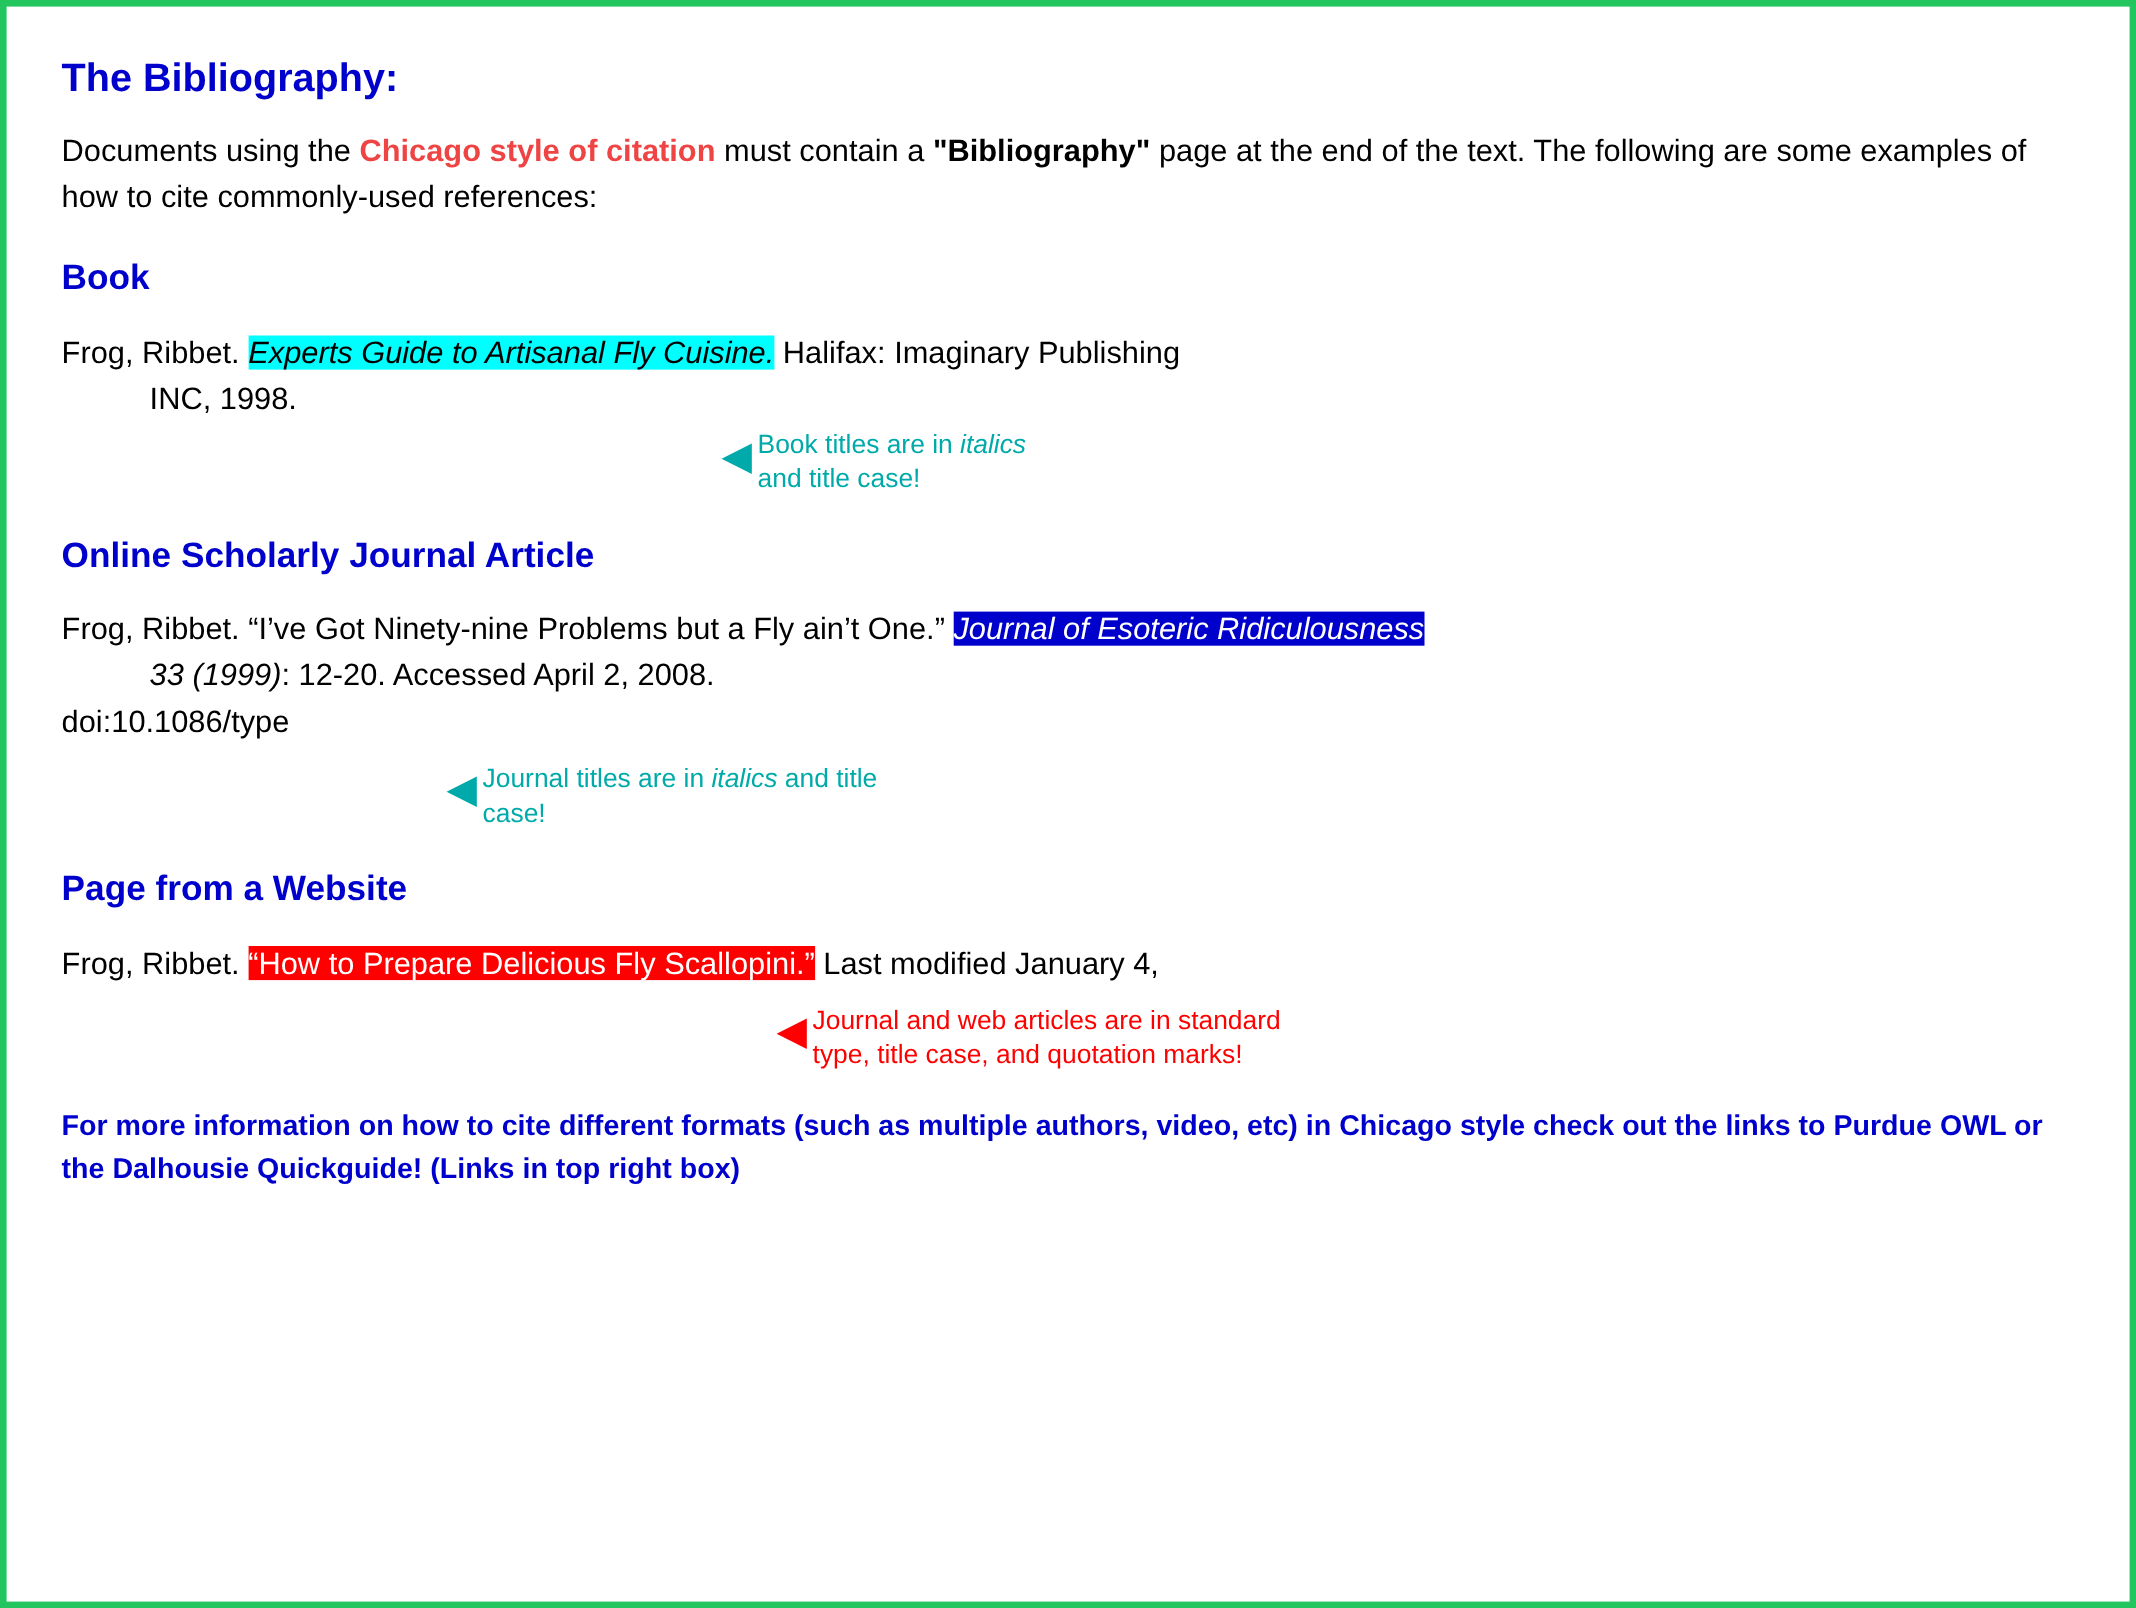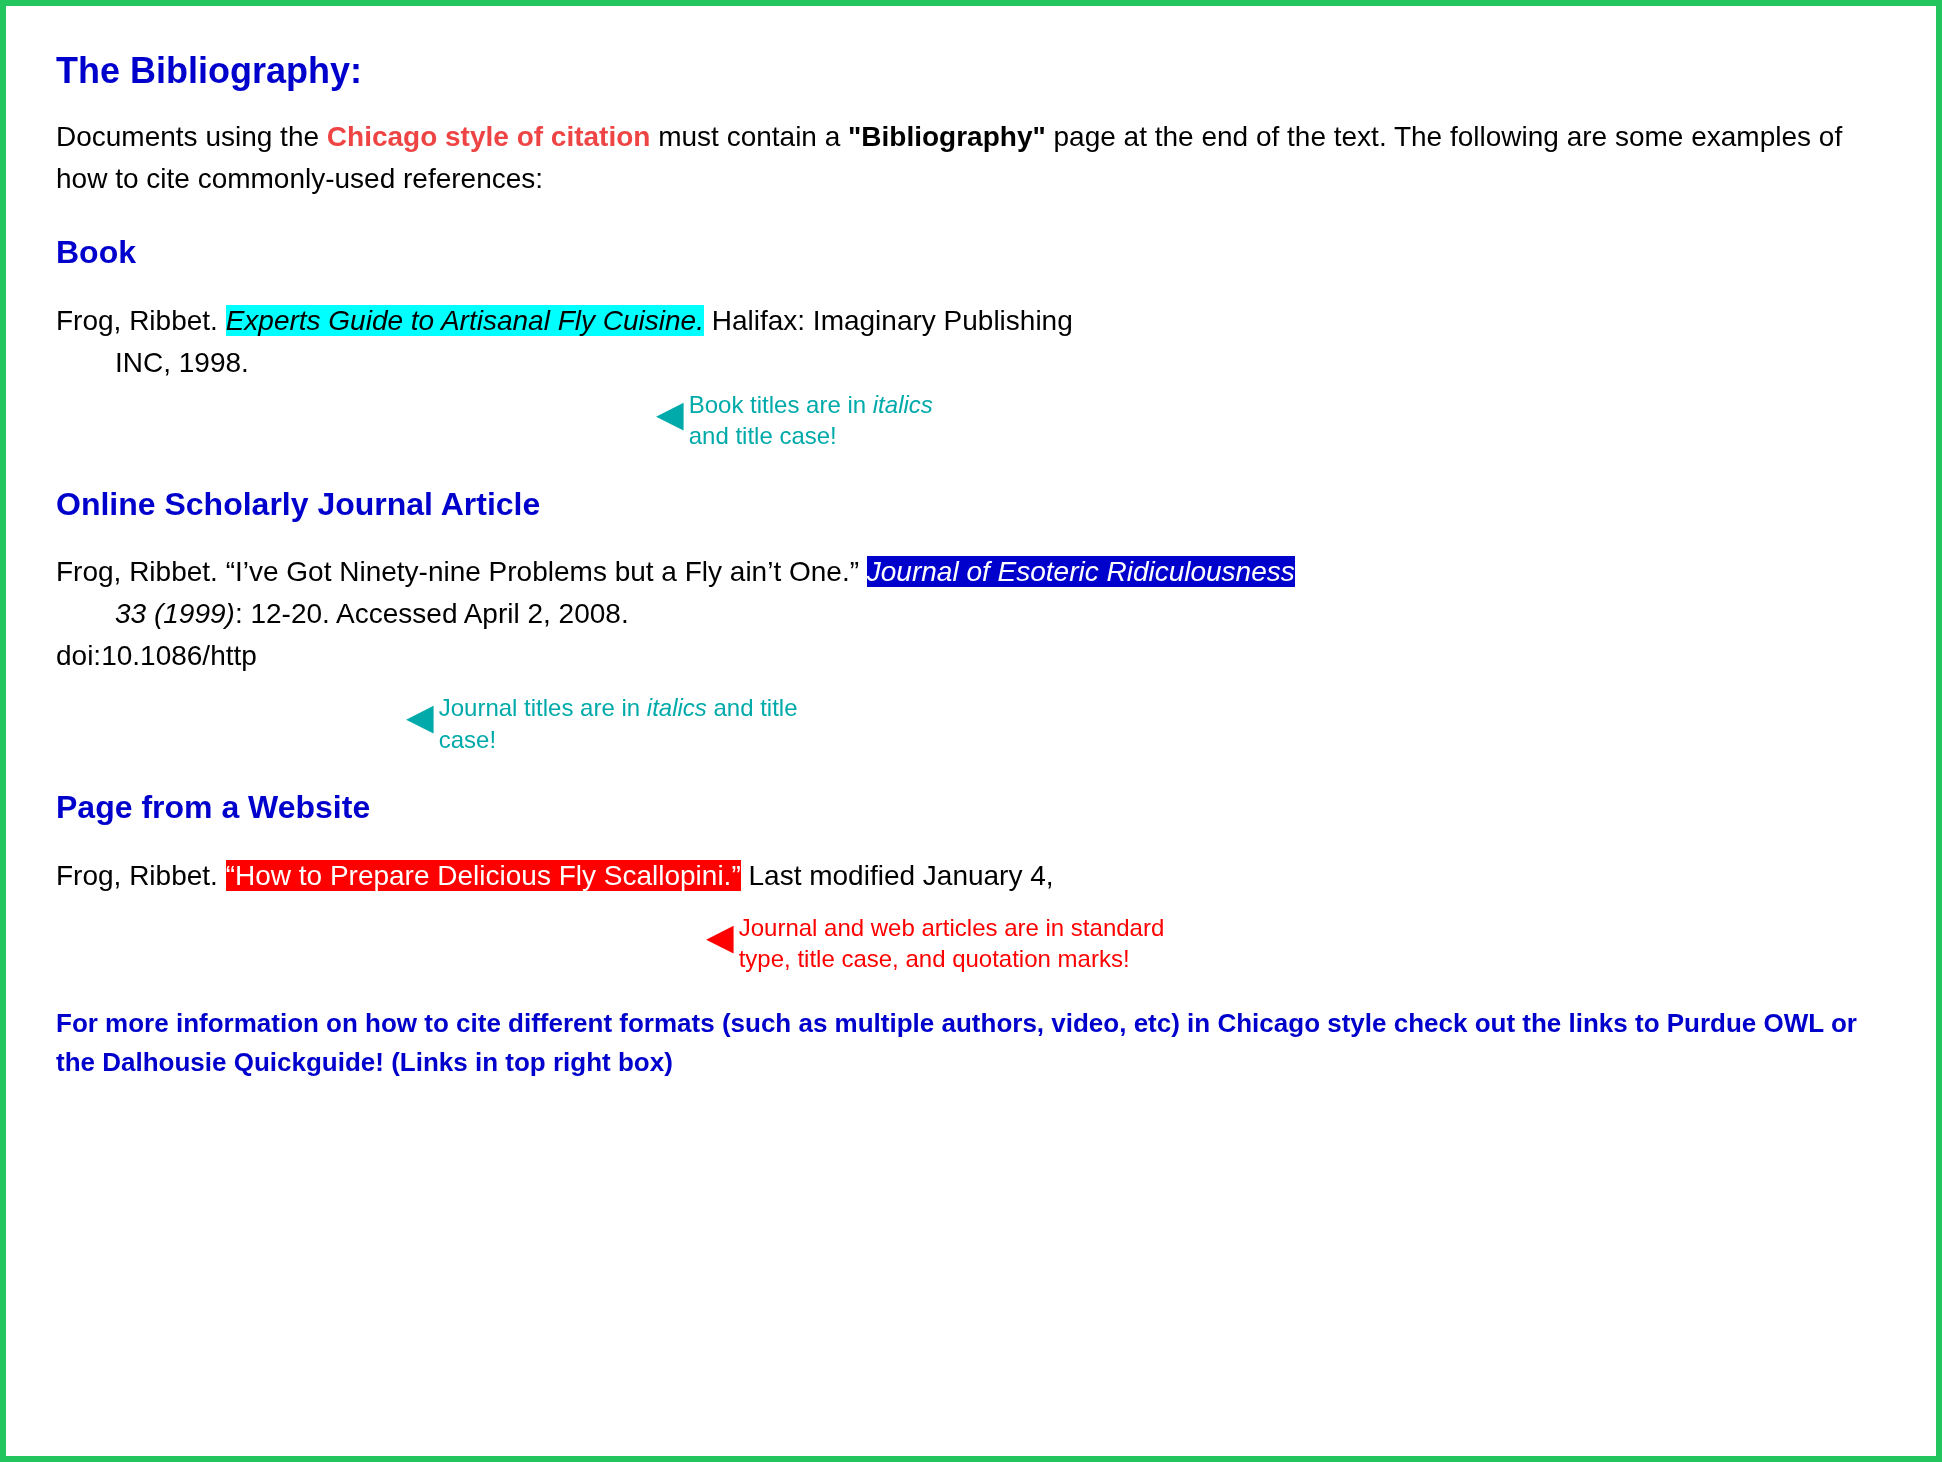--- a/index.html
+++ b/index.html
@@ -57,21 +57,21 @@
 
     .citation-entry {
       margin-left: 0;
       margin-bottom: 15px;
       font-size: 28px;
       line-height: 1.5;
       position: relative;
     }
 
     .citation-entry .indent {
-      margin-left: 59px;
+      margin-left: 80px;
     }
 
     .cyan-highlight {
       background-color: cyan;
       font-style: italic;
     }
 
     .blue-highlight {
       background-color: #0000cc;
       color: white;
@@ -171,21 +171,21 @@
     <span class="annotation-box">
       Book titles are in <em>italics</em><br>and title case!
     </span>
   </div>
 
   <div class="section-heading">Online Scholarly Journal Article</div>
 
   <div class="citation-entry">
     <span>Frog, Ribbet. “I’ve Got Ninety-nine Problems but a Fly ain’t One.” </span><span class="blue-highlight">Journal of Esoteric Ridiculousness</span>
     <div class="indent"><em>33 (1999)</em>: 12-20.  Accessed April 2, 2008.</div>
-    <div>doi:10.1086/http</div>
+    <div>doi:10.1086/type</div>
   </div>
 
   <div class="annotation-row-journal">
     <span class="arrow-cyan">◀</span>
     <span class="annotation-box">
       Journal titles are in <em>italics</em> and title<br>case!
     </span>
   </div>
 
   <div class="section-heading">Page from a Website</div>

